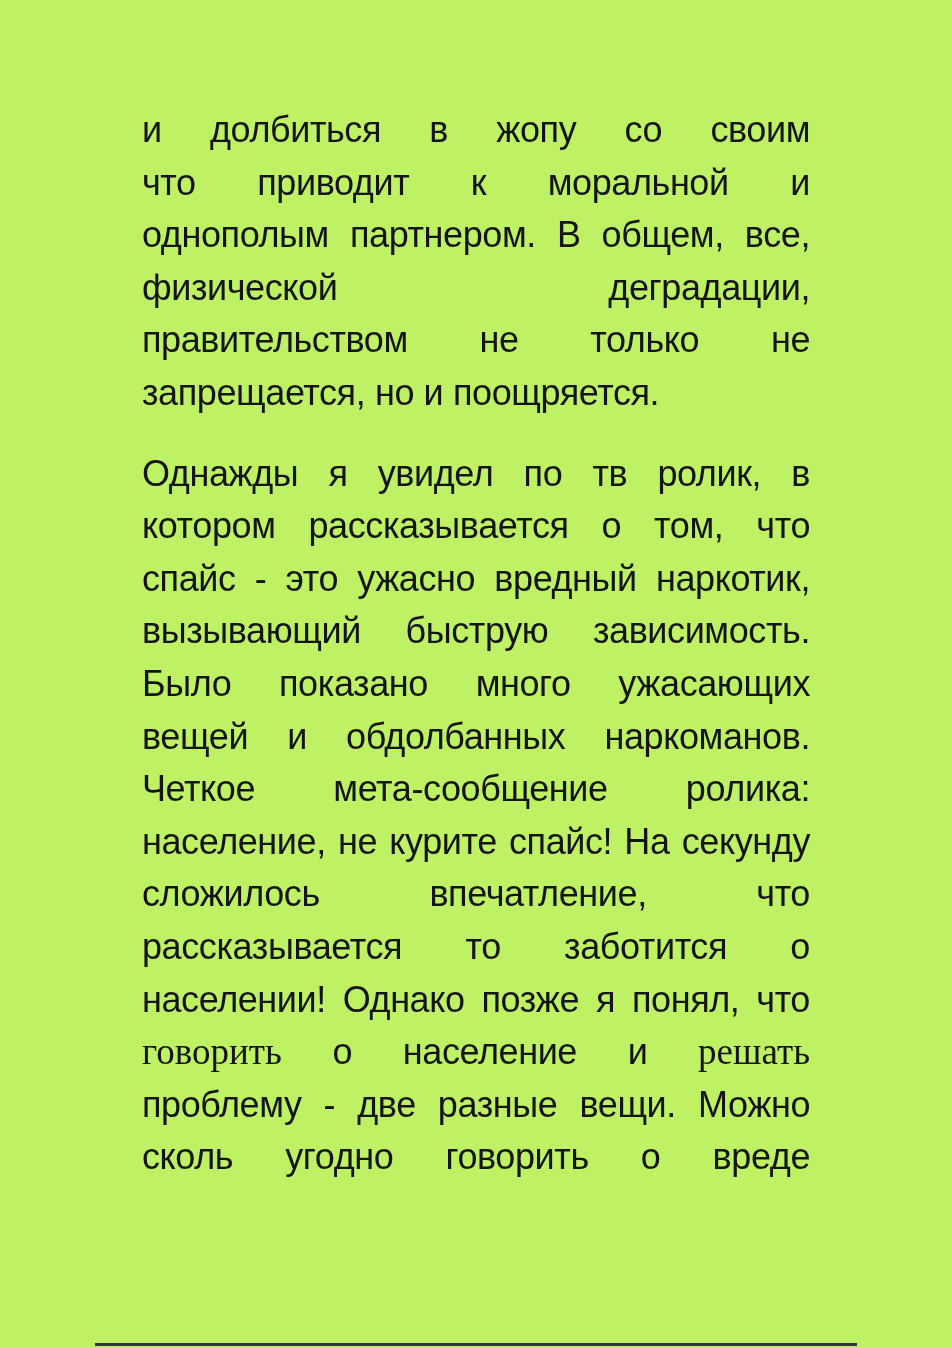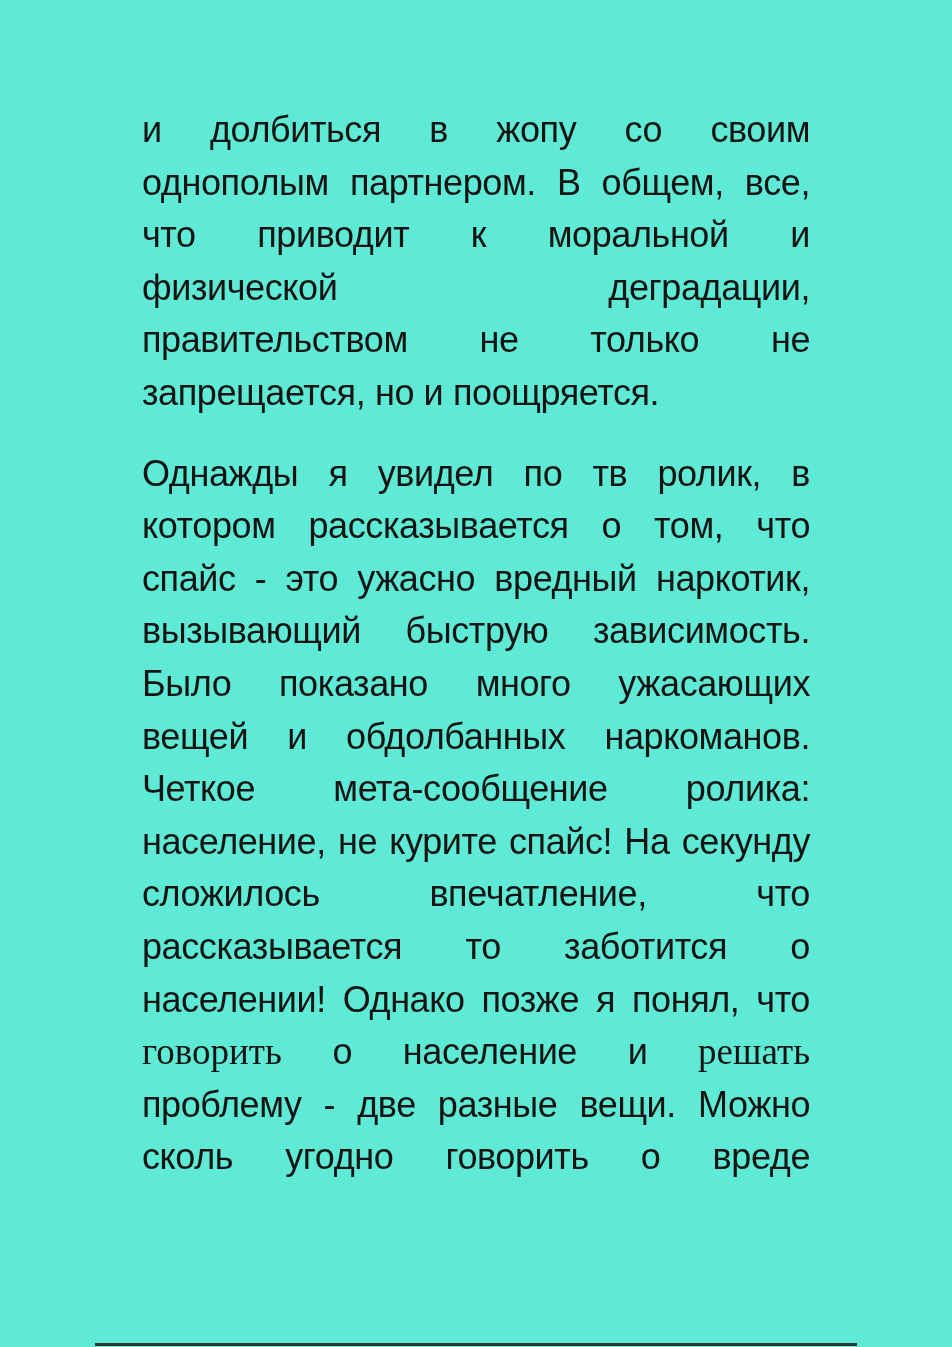--- a/index.html
+++ b/index.html
@@ -10,21 +10,21 @@
     overflow: hidden;
   }
   body {
     background: #ffffff;
     font-family: "Liberation Sans", sans-serif;
   }
   .reader-page {
     position: relative;
     width: 952px;
     height: 1347px;
-    background: #5eead4;
+    background: #bef264;
   }
   .text-column {
     position: absolute;
     left: 142px;
     top: 104px;
     width: 668px;
     color: #141414;
     font-size: 36px;
     letter-spacing: -0.4px;
     line-height: 52.6px;
@@ -59,22 +59,22 @@
     background: #333333;
   }
 </style>
 </head>
 <body>
 
 <div class="reader-page">
   <div class="text-column" id="text-column">
       <div class="paragraph">
         <div class="line"><span>и долбиться в жопу со своим</span></div>
+        <div class="line"><span>что приводит к моральной и</span></div>
         <div class="line"><span>однополым партнером. В общем, все,</span></div>
-        <div class="line"><span>что приводит к моральной и</span></div>
         <div class="line"><span>физической деградации,</span></div>
         <div class="line"><span>правительством не только не</span></div>
         <div class="line flush"><span>запрещается, но и поощряется.</span></div>
       </div>
       <div class="paragraph">
         <div class="line"><span>Однажды я увидел по тв ролик, в</span></div>
         <div class="line"><span>котором рассказывается о том, что</span></div>
         <div class="line"><span>спайс - это ужасно вредный наркотик,</span></div>
         <div class="line"><span>вызывающий быструю зависимость.</span></div>
         <div class="line"><span>Было показано много ужасающих</span></div>

